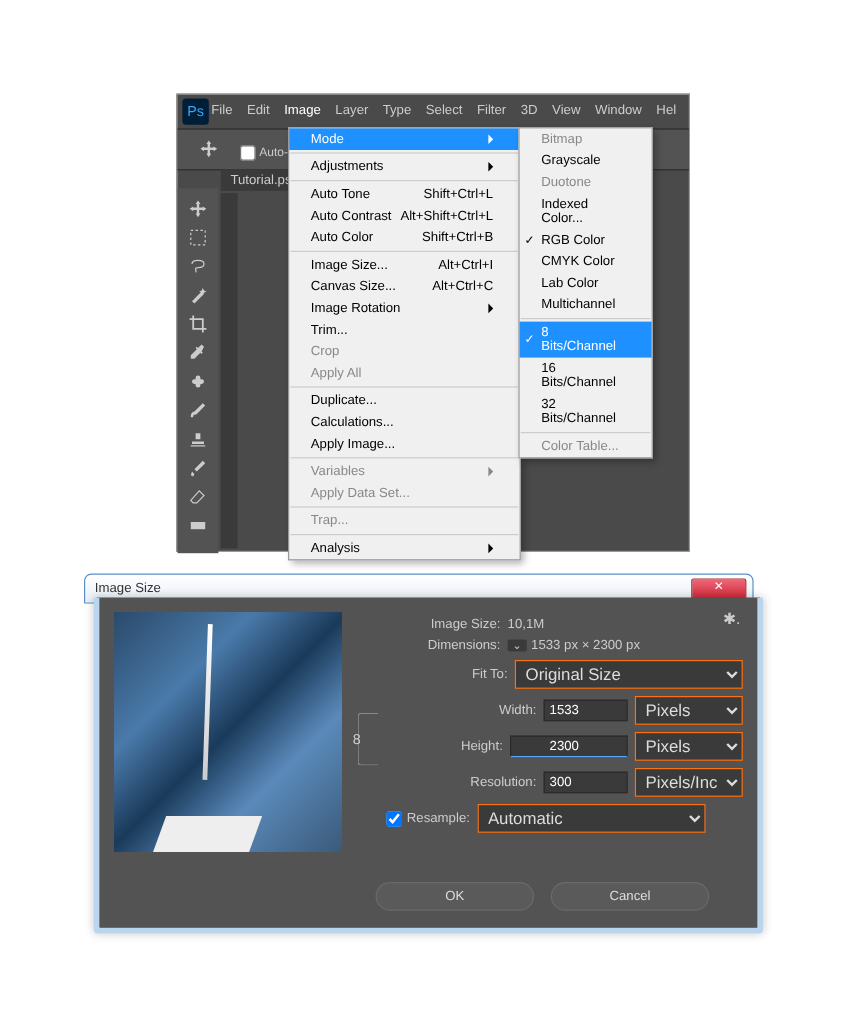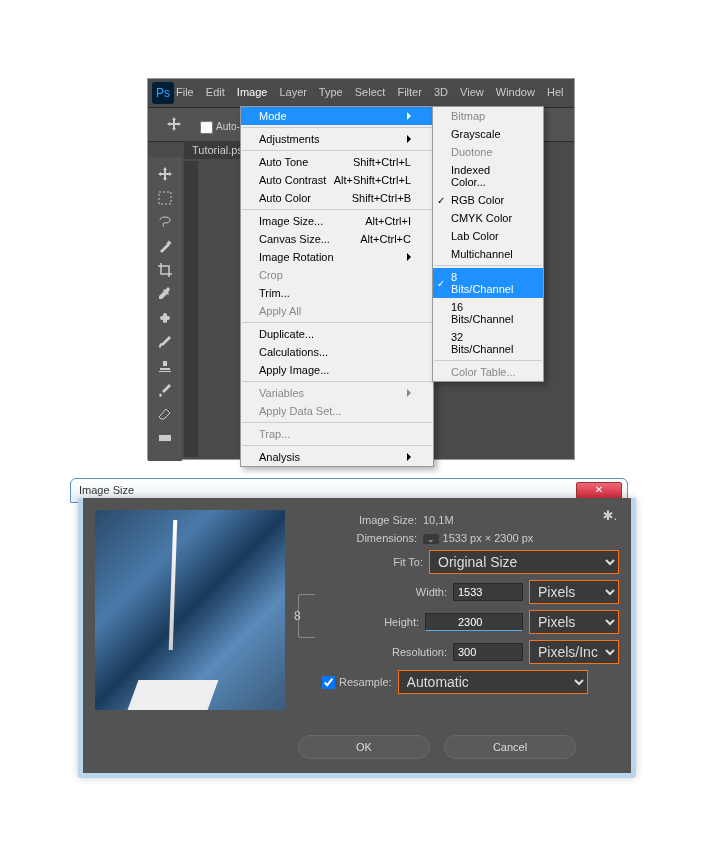--- a/index.html
+++ b/index.html
@@ -35,21 +35,21 @@
 .preview::after{content:"";position:absolute;left:40%;top:5%;width:4px;height:65%;background:linear-gradient(#fff,#ccc);transform:rotate(2deg)}
 .preview::before{content:"";position:absolute;left:20%;bottom:0;width:80px;height:30px;background:#eee;transform:skew(-20deg)}
 .form{position:absolute;left:215px;top:10px;right:12px;color:#ccc;font-size:11px}
 .row{display:flex;align-items:center;margin:6px 0;justify-content:flex-end}
 .lbl{text-align:center;margin-right:6px;white-space:nowrap}
 .inp{background:#3a3a3a;border:1px solid #2a2a2a;color:#fff;padding:2px 4px;width:60px;font-size:11px}
 .sel{background:#3a3a3a;border:1px solid #f97316;color:#ddd;padding:2px 4px;width:90px;font-size:14px}
 .sel.wide{width:190px}
 .link{position:absolute;left:215px;top:96px;width:16px;height:42px;border:1px solid #888;border-right:none;border-radius:3px 0 0 3px}
 .link::after{content:"8";position:absolute;left:-5px;top:14px;color:#ccc;font-size:12px}
-.btns{position:absolute;bottom:14px;left:215px;right:25px;display:flex;gap:14px;}
+.btns{position:absolute;bottom:14px;left:215px;right:25px;display:flex;gap:14px;justify-content:center}
 .btn{background:#5a5a5a;border:1px solid #6a6a6a;color:#ddd;padding:5px 0;border-radius:14px;width:130px;text-align:center;font-size:11px}
 .gear{position:absolute;right:14px;top:10px;color:#ccc;font-size:13px}
 .dimchev{background:#3a3a3a;padding:0 4px;border-radius:2px;margin-right:4px;font-size:9px}
 .cbx{margin-right:4px}
 </style>
 </head>
 <body>
 
 <div class="panel1">
   <div class="logo">Ps</div>
@@ -172,25 +172,25 @@
         <span>Alt+Ctrl+I</span>
       </div>
     <div class="mi">
         <span>Canvas Size...</span>
         <span>Alt+Ctrl+C</span>
       </div>
     <div class="mi">
         <span>Image Rotation</span>
         <span class="arrow"></span>
       </div>
+    <div class="mi">
+        <span>Trim...</span>
+      </div>
     <div class="mi dis">
         <span>Crop</span>
-      </div>
-    <div class="mi">
-        <span>Trim...</span>
       </div>
     <div class="mi dis">
         <span>Apply All</span>
       </div>
     <div class="sep"></div>
     <div class="mi">
         <span>Duplicate...</span>
       </div>
     <div class="mi">
         <span>Calculations...</span>

